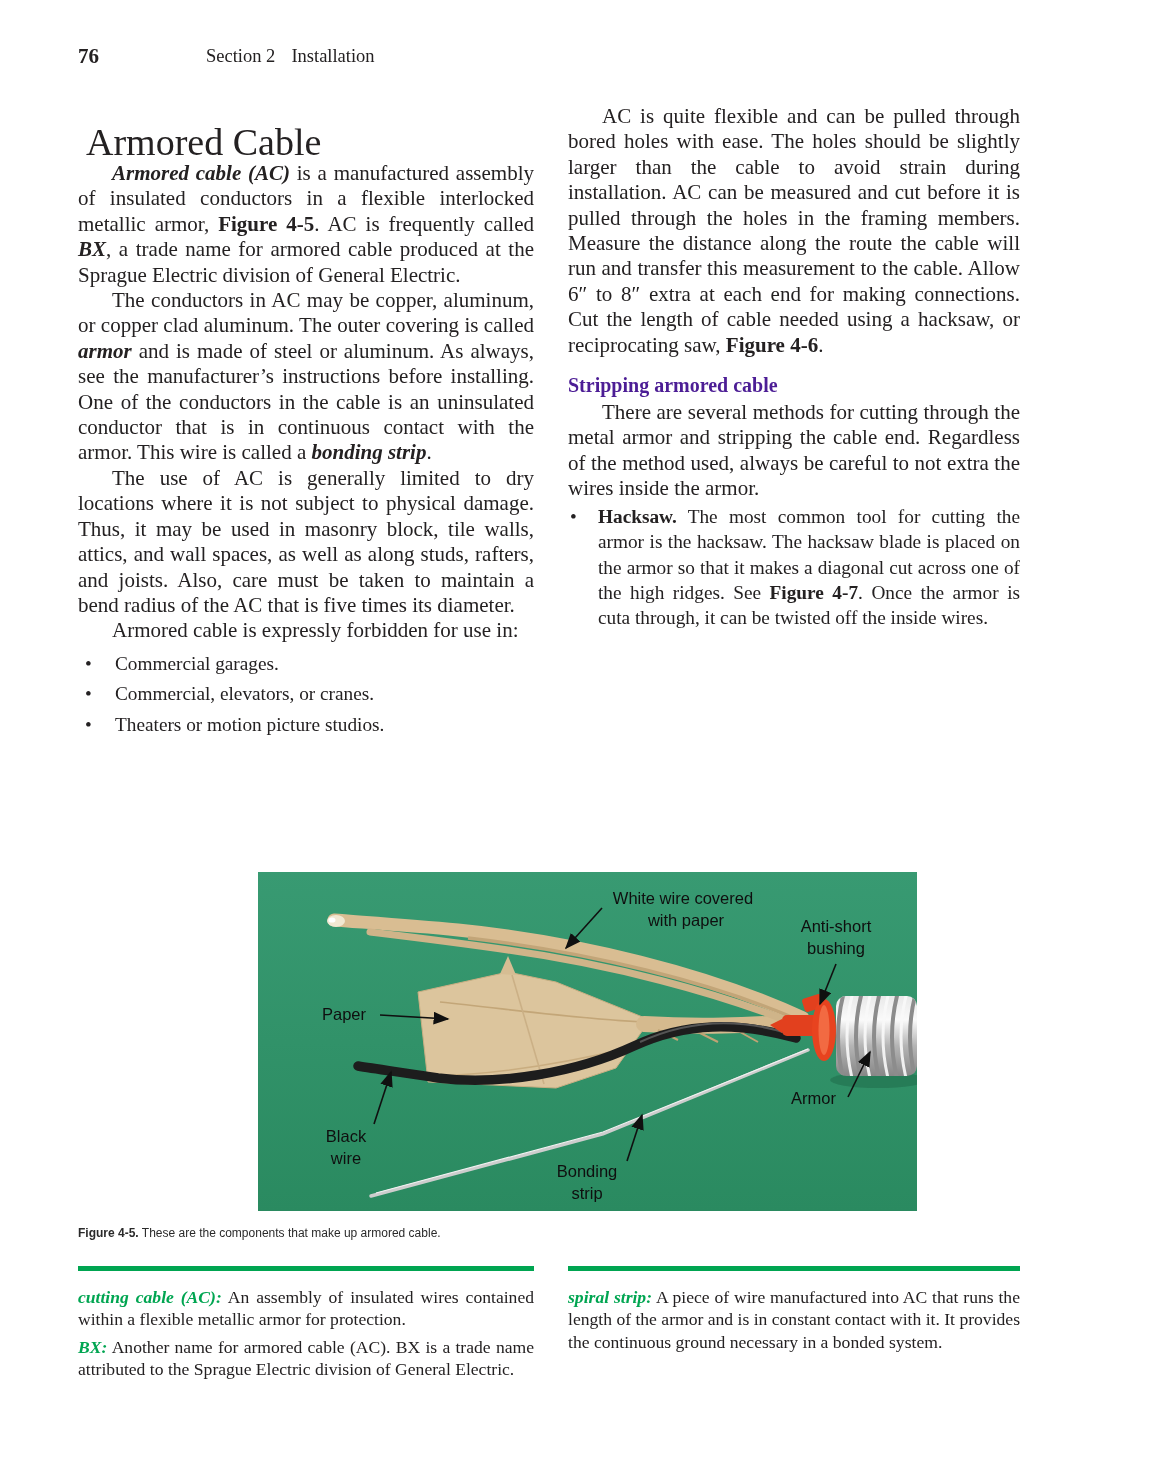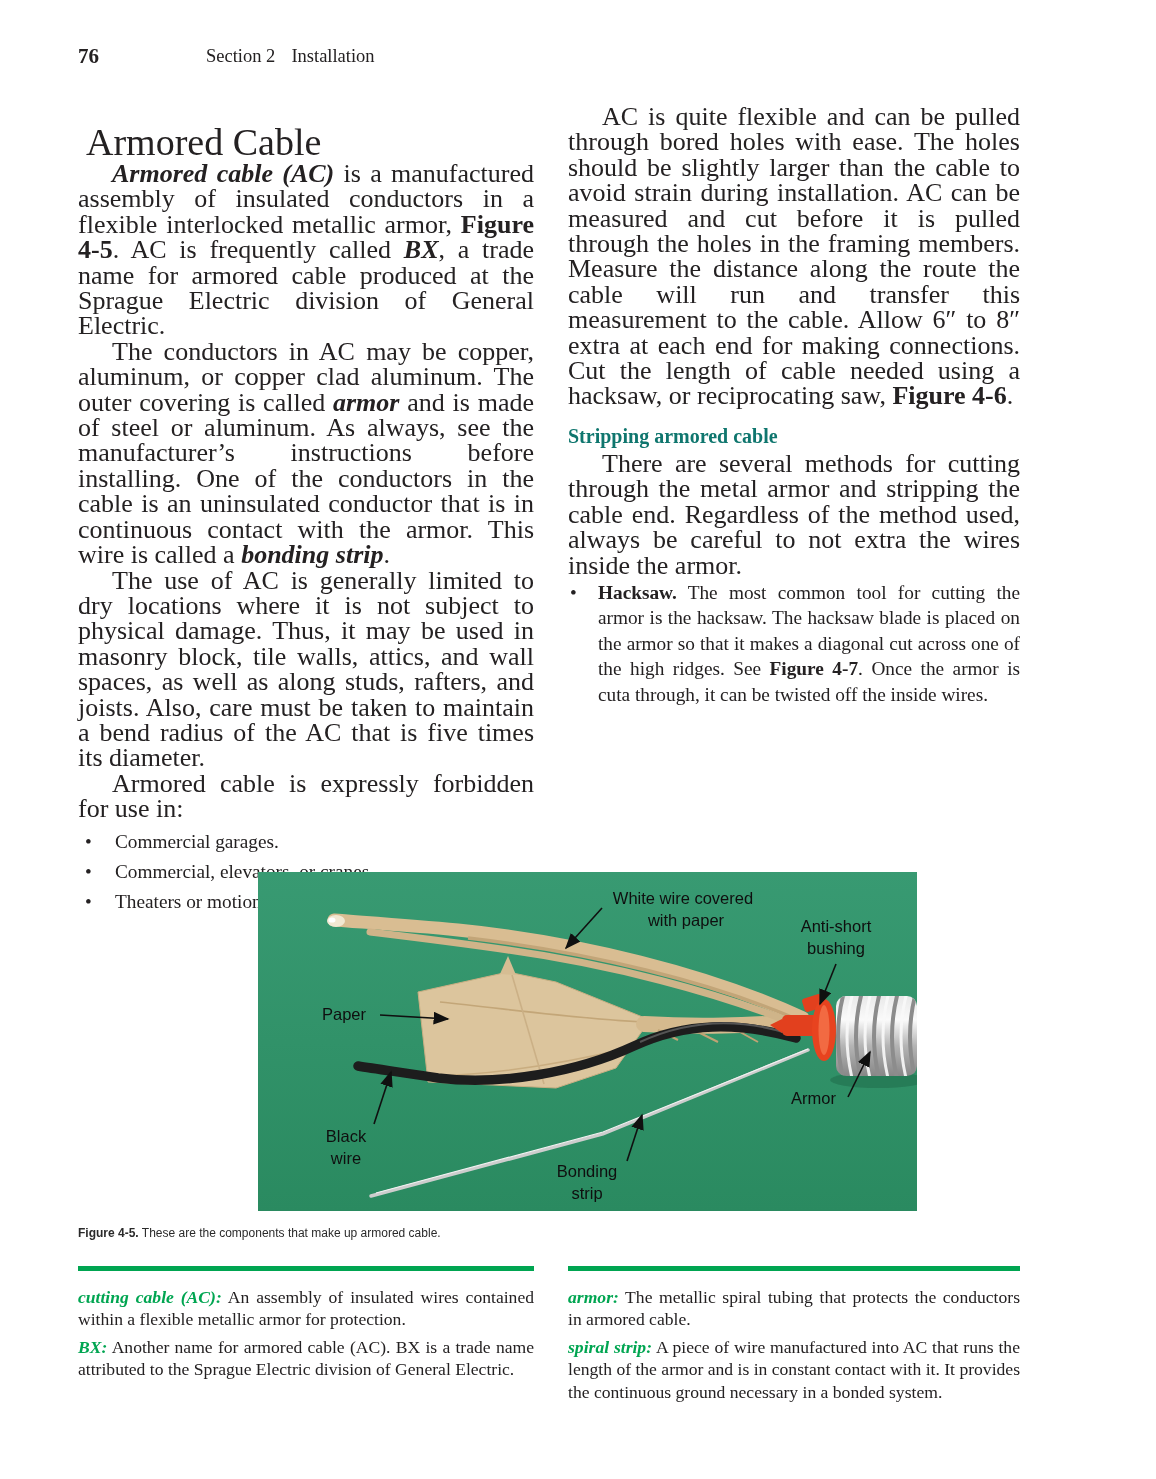--- a/index.html
+++ b/index.html
@@ -11,23 +11,23 @@
   .pagenum{position:absolute;left:0;top:0;font-size:21px;font-weight:bold;}
   .seclabel{position:absolute;left:128px;top:2px;font-size:18.5px;}
   .secname{margin-left:16px;}
 
   
   .title{position:absolute;left:86px;top:97px;font-size:38px;line-height:1.1;font-weight:400;}
 
   
   .colL{position:absolute;left:78px;top:161px;width:456px;}
   .colR{position:absolute;left:568px;top:104px;width:452px;}
-  p.body{margin:0;font-size:26px;line-height:25.4px;text-align:justify;text-indent:34px;}
+  p.body{margin:0;font-size:21px;line-height:25.4px;text-align:justify;text-indent:34px;}
   .b{font-weight:bold}.bi{font-weight:bold;font-style:italic}
-  .subhead{margin:16px 0 3px 0;font-size:20px;font-weight:bold;color:#0f766e;}
+  .subhead{margin:16px 0 3px 0;font-size:20px;font-weight:bold;color:#4c1d95;}
 
   .blist{margin-top:7px;}
   .bitem{display:flex;font-size:19.3px;line-height:25.4px;margin-bottom:5px;}
   .bdot{width:37px;padding-left:7px;box-sizing:border-box;}
   .btxt{flex:1;}
   .bitem-r{display:flex;font-size:19.3px;line-height:25.4px;margin-top:2px;}
   .bdot-r{width:30px;padding-left:2px;box-sizing:border-box;}
   .btxt-r{flex:1;text-align:justify;}
 
   
@@ -206,22 +206,18 @@
       <span>An assembly of insulated wires contained within a flexible metallic armor for protection.</span>
     </p>
     <p class="gentry">
       <span class="gterm">BX:</span>
       <span>Another name for armored cable (AC). BX is a trade name attributed to the Sprague Electric division of General Electric.</span>
     </p>
   </div>
 
   <div class="glossR">
     <p class="gentry">
-      <span class="gterm">armor:</span>
-      <span>The metallic spiral tubing that protects the conductors in armored cable.</span>
-    </p>
-    <p class="gentry">
       <span class="gterm">spiral strip:</span>
       <span>A piece of wire manufactured into AC that runs the length of the armor and is in constant contact with it. It provides the continuous ground necessary in a bonded system.</span>
     </p>
   </div>
 
 </div>
 
 </body></html>

